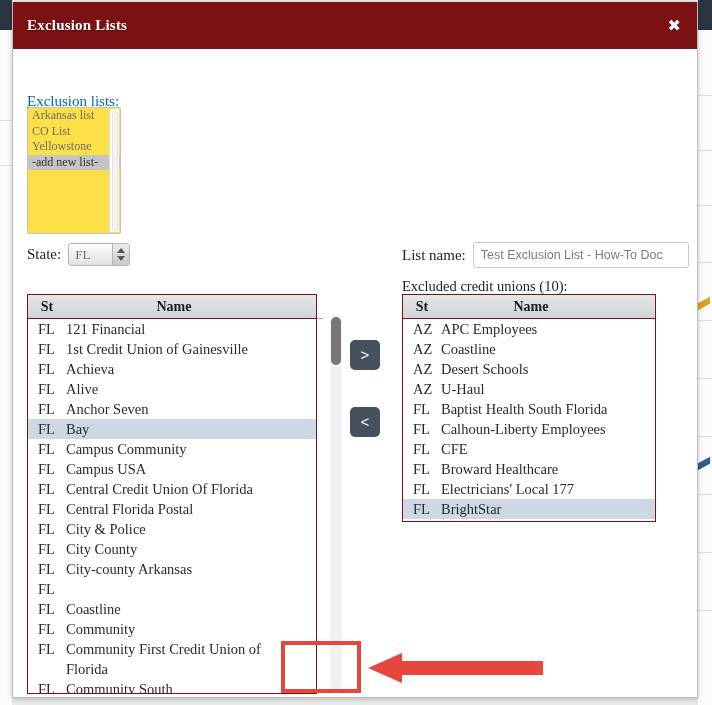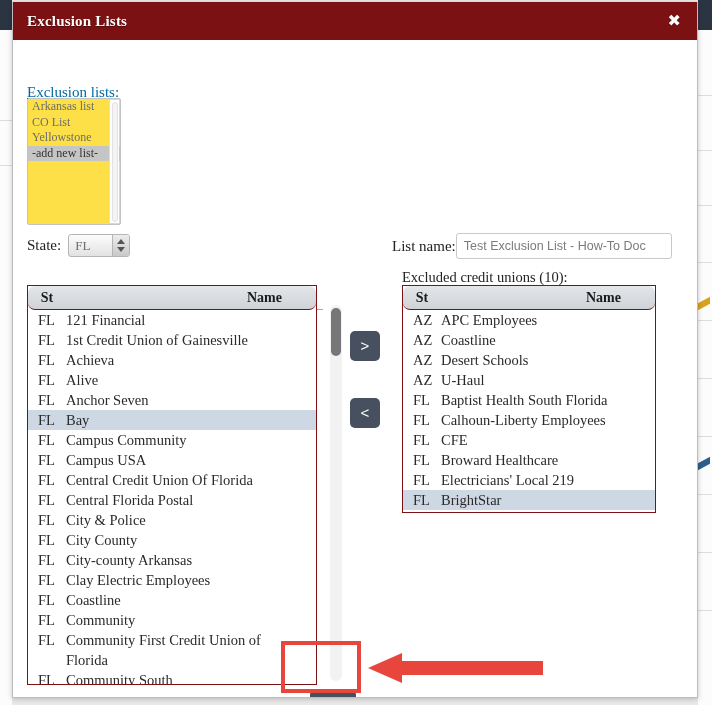--- a/index.html
+++ b/index.html
@@ -55,21 +55,21 @@
     height: 696px;
     background: #ffffff;
     border: 1px solid #bdbdbd;
     border-top: none;
     box-shadow: 0 1px 5px rgba(0,0,0,.22);
     overflow: hidden;
   }
 
   #titlebar {
     position: relative;
-    height: 38px;
+    height: 47px;
     background: #7b1113;
     display: flex;
     align-items: center;
     padding: 0 12px 0 14px;
   }
   #titlebar-text {
     color: #ffffff;
     font-size: 15px;
     font-weight: bold;
     letter-spacing: .2px;
@@ -184,24 +184,25 @@
     justify-content: center;
     gap: 3px;
   }
   .spin-arrow { width: 0; height: 0; border-left: 4px solid transparent; border-right: 4px solid transparent; }
   .spin-arrow.up   { border-bottom: 5px solid #555; }
   .spin-arrow.down { border-top: 5px solid #555; }
 
   
   #listname-row {
     position: absolute;
-    left: 379px;
+    left: 389px;
     top: 193px;
     display: flex;
     align-items: center;
+    gap: 7px;
   }
   #listname-label { font-size: 15px; color: #222; }
   #listname-input {
     width: 216px;
     height: 26px;
     border: 1px solid #c9c9c9;
     border-radius: 3px;
     background: #ffffff;
     padding: 0 7px;
     font-size: 12.5px;
@@ -229,32 +230,31 @@
   }
   #left-table  { left: 14px;  top: 245px; width: 290px; height: 400px; }
   #right-table { left: 389px; top: 245px; width: 254px; height: 228px; }
 
   .cu-head {
     display: flex;
     height: 24px;
     background: linear-gradient(#e4e6e8, #cfd3d8);
     border-bottom: 1px solid #7b1113;
     align-items: center;
-    border-radius: 7px;
   }
   .cu-head .col-st {
     width: 38px;
     text-align: center;
     font-size: 14px;
     font-weight: bold;
     color: #1a1a1a;
   }
   .cu-head .col-name {
     flex: 1;
-    text-align: right;
+    text-align: center;
     font-size: 14px;
     font-weight: bold;
     color: #1a1a1a;
     padding-right: 34px;
   }
 
   .cu-rows { position: relative; }
   .cu-row {
     display: flex;
     align-items: flex-start;
@@ -474,21 +474,20 @@
         <div class="cu-row">
             <span class="r-st">FL</span>
             <span class="r-name">City County</span>
           </div>
         <div class="cu-row">
             <span class="r-st">FL</span>
             <span class="r-name">City-county Arkansas</span>
           </div>
         <div class="cu-row">
             <span class="r-st">FL</span>
-            <span class="r-name">Clay Electric Employees</span>
           </div>
         <div class="cu-row">
             <span class="r-st">FL</span>
             <span class="r-name">Coastline</span>
           </div>
         <div class="cu-row">
             <span class="r-st">FL</span>
             <span class="r-name">Community</span>
           </div>
         <div class="cu-row">
@@ -543,21 +542,21 @@
         <div class="cu-row">
             <span class="r-st">FL</span>
             <span class="r-name">CFE</span>
           </div>
         <div class="cu-row">
             <span class="r-st">FL</span>
             <span class="r-name">Broward Healthcare</span>
           </div>
         <div class="cu-row">
             <span class="r-st">FL</span>
-            <span class="r-name">Electricians' Local 219</span>
+            <span class="r-name">Electricians' Local 177</span>
           </div>
         <div class="cu-row selected">
             <span class="r-st">FL</span>
             <span class="r-name">BrightStar</span>
           </div>
       </div>
     </div>
 
     <button id="save-button">Save</button>
   </div>

